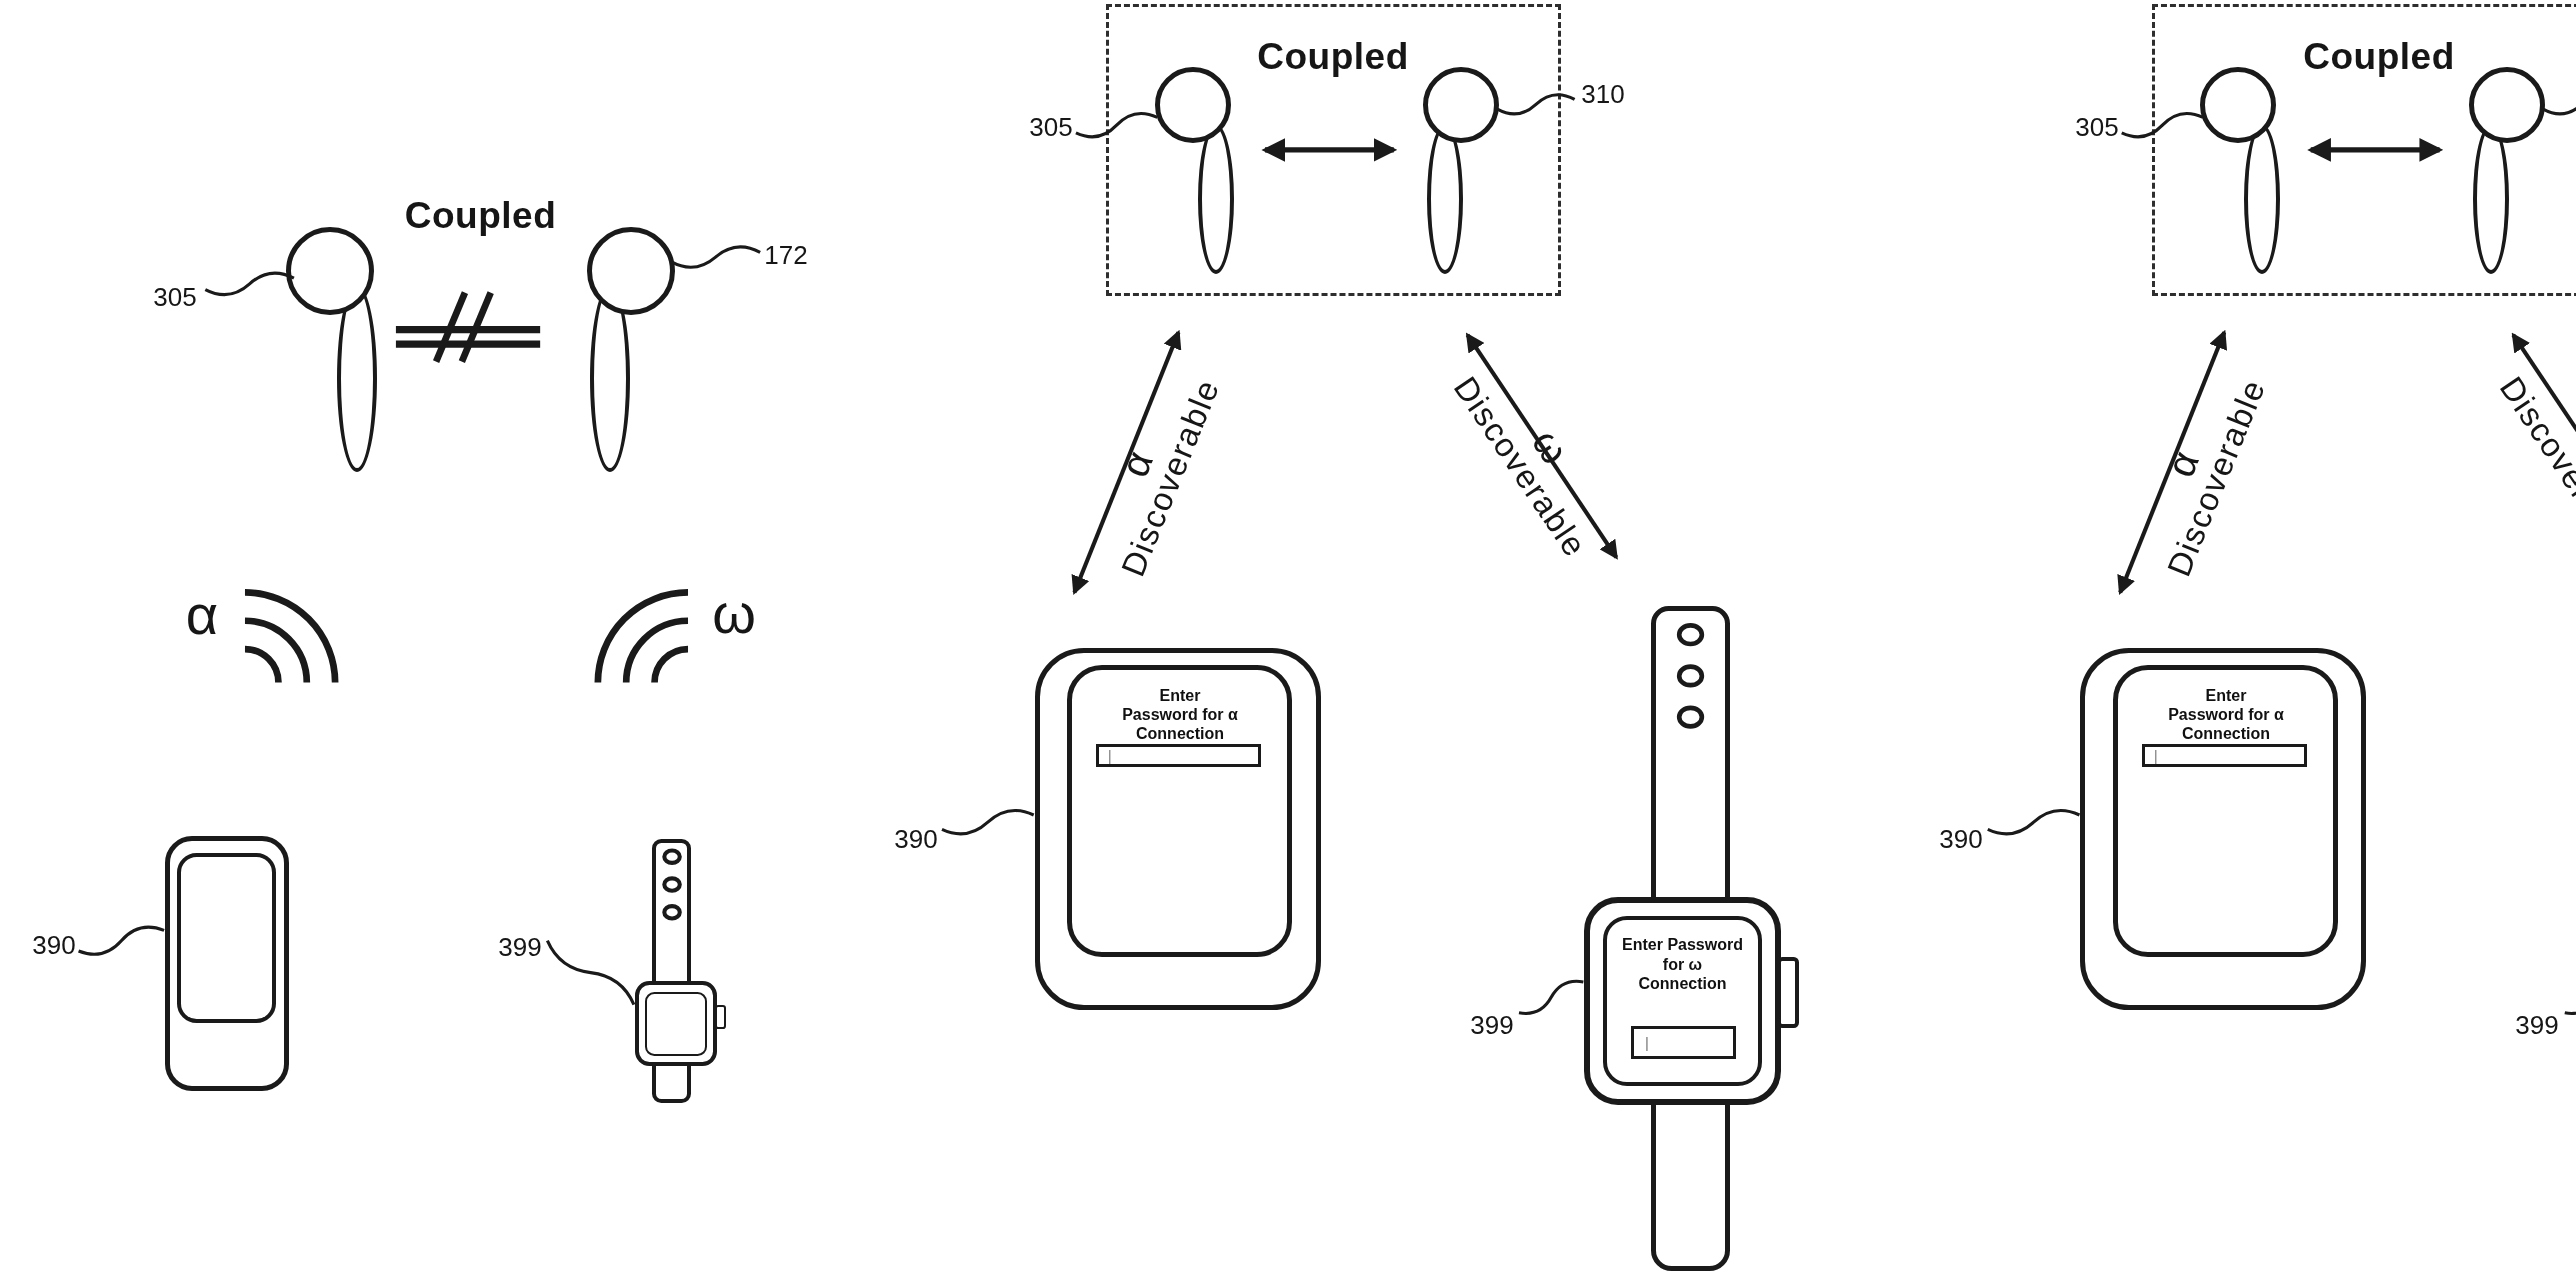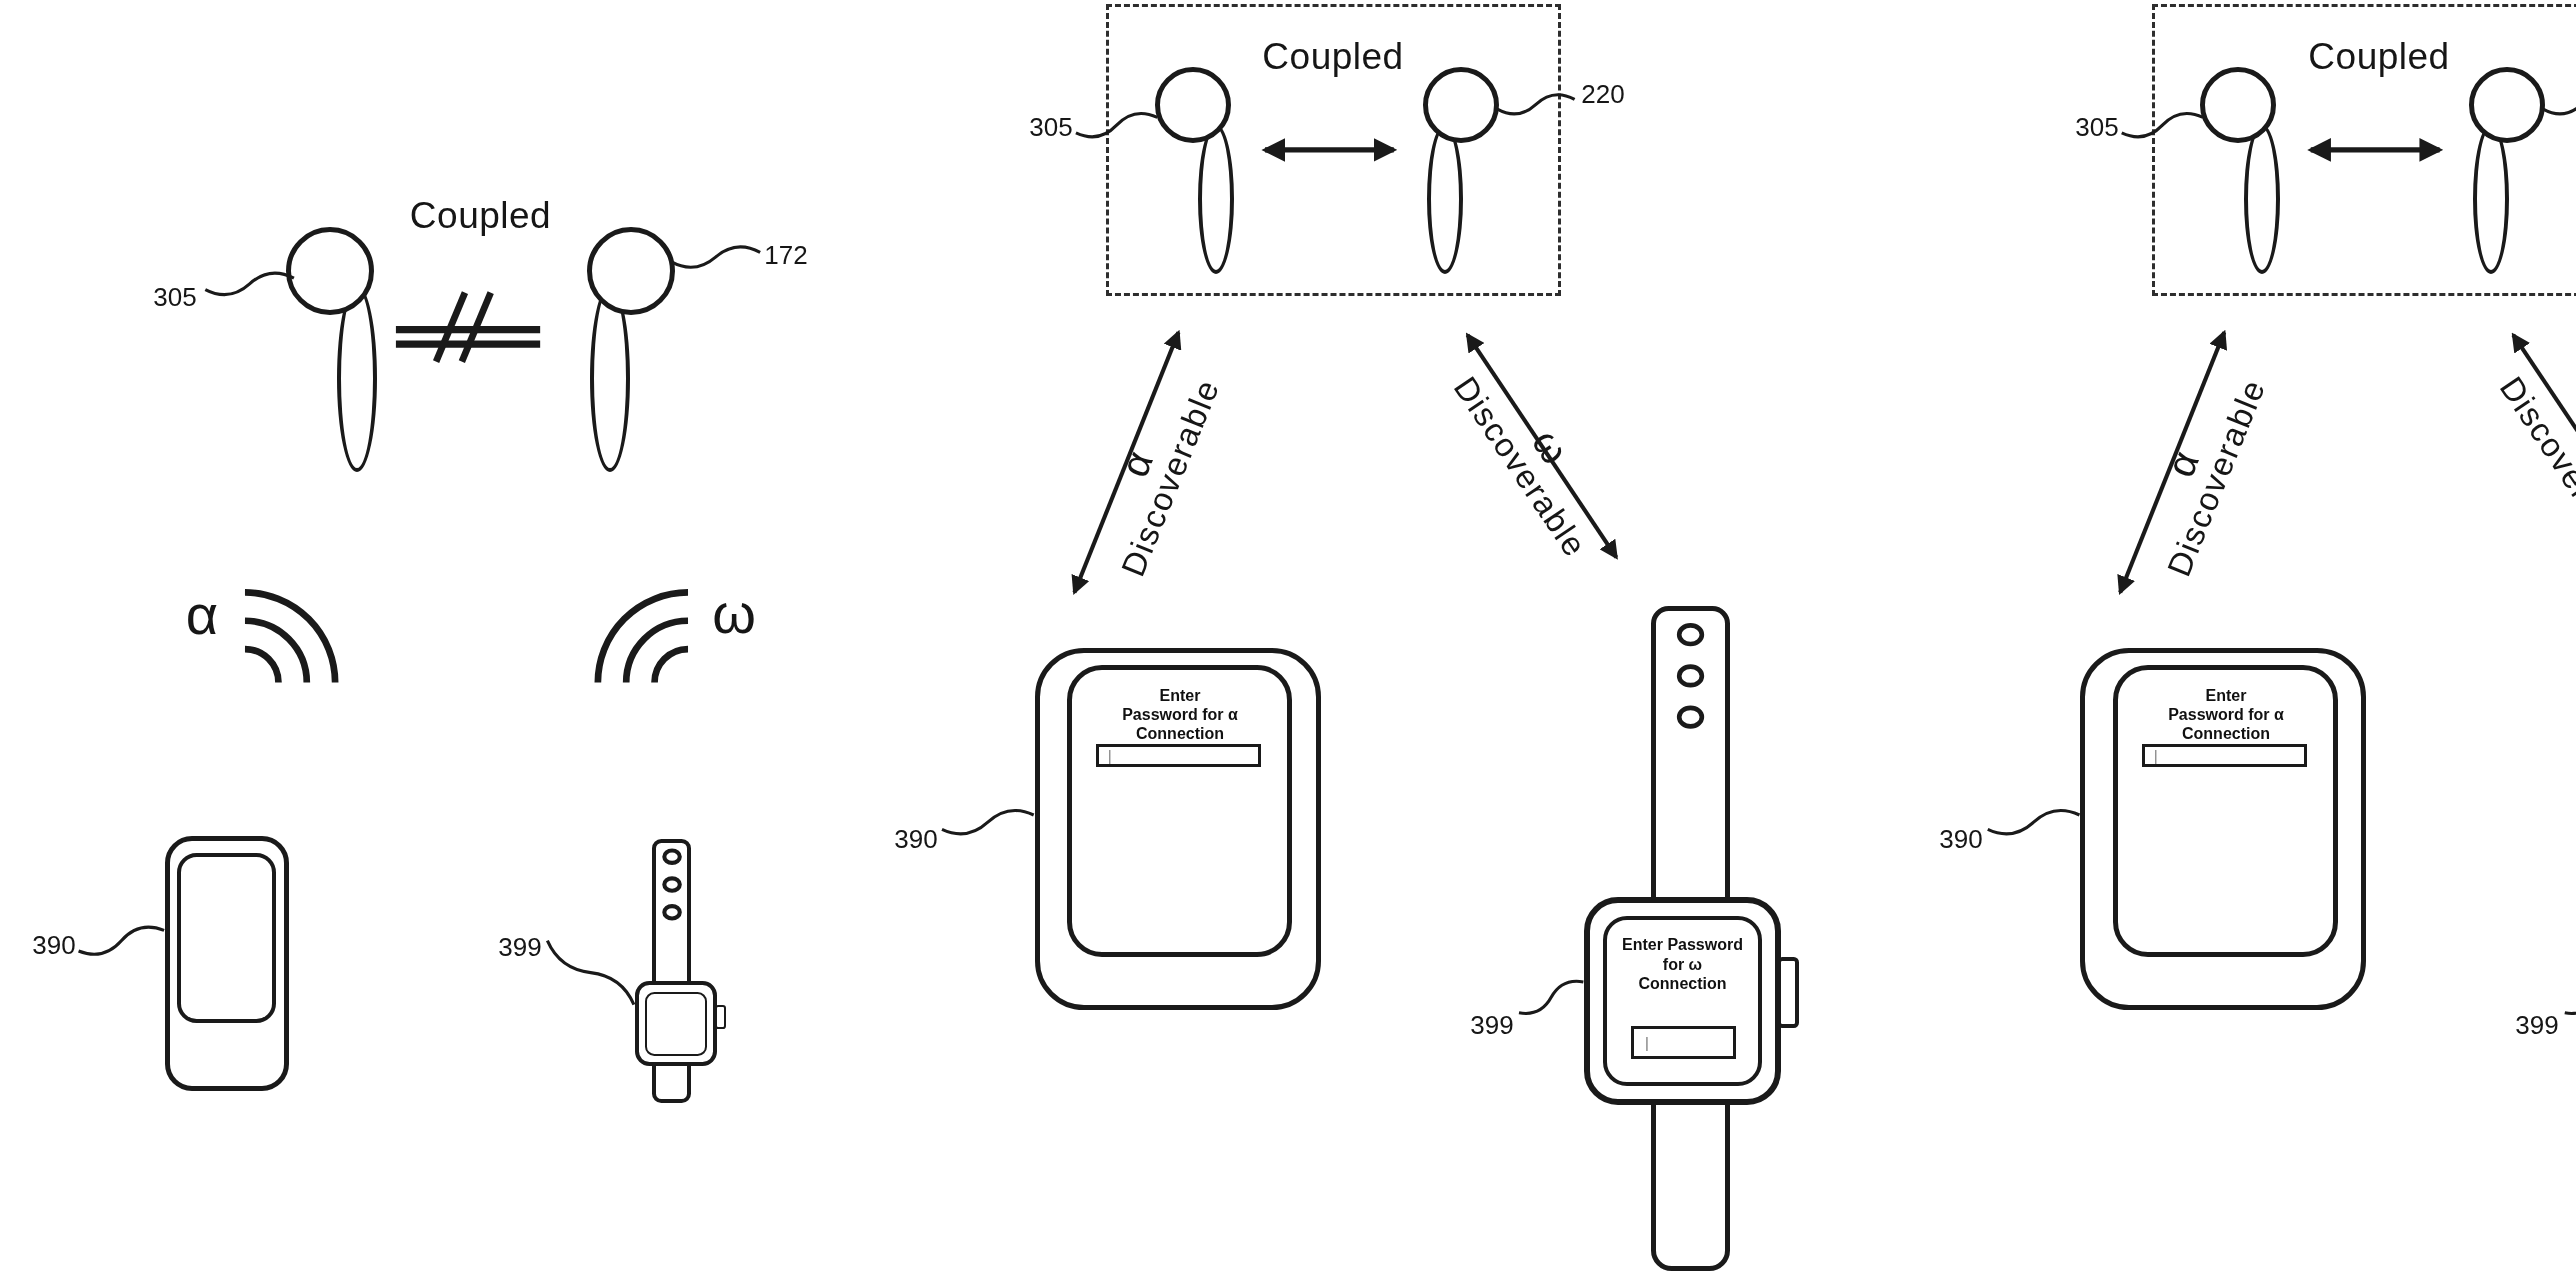--- a/index.html
+++ b/index.html
@@ -14,21 +14,21 @@
     overflow: hidden;
   }
   .abs { position: absolute; }
   svg.overlay { position:absolute; left:0; top:0; width:3855px; height:1274px; z-index:30; pointer-events:none; }
   .ink { stroke:#1a1a1a; fill:none; }
 
   
   .coupled-box { border: 3.1px dashed #2e2e2e; background: transparent; z-index:1; }
 
   
-  .status { font-size:37px; font-weight:400; letter-spacing:0.5px; text-align:center; line-height:49px; z-index:5; color:#161616; }
+  .status { font-size:37px; font-weight:700; letter-spacing:0.5px; text-align:center; line-height:49px; z-index:5; color:#161616; }
   .refnum { font-size:26px; font-weight:400; transform:translate(-50%,-50%); white-space:nowrap; z-index:6; color:#161616; }
   .greek  { font-size:56px; font-weight:400; transform:translate(-50%,-50%); z-index:5; color:#161616; }
 
   
   .earbud-stem { border:4.6px solid #1a1a1a; border-radius:50%; background:#ffffff; z-index:2; }
   .earbud-head { border:5.2px solid #1a1a1a; border-radius:50%; background:#ffffff; z-index:3; }
 
   
   .device   { border:5.7px solid #1a1a1a; background:#ffffff; z-index:4; }
   .screen   { border:5.2px solid #1a1a1a; background:#ffffff; z-index:5; }
@@ -78,21 +78,21 @@
 
   <div class="abs coupled-box" style="left:1106px; top:4.1px; width:455px; height:292px;"></div>
   <div class="abs status" style="left:1230px; top:32px; width:206px;">Coupled</div>
 
   <div class="abs earbud-stem" style="left:1198px; top:124px; width:36px; height:150px; border-width:4.1px;"></div>
   <div class="abs earbud-head" style="left:1155px; top:67px; width:76px; height:76px;"></div>
   <div class="abs earbud-stem" style="left:1427px; top:124px; width:36px; height:150px; border-width:4.1px;"></div>
   <div class="abs earbud-head" style="left:1423px; top:67px; width:76px; height:76px;"></div>
 
   <div class="abs refnum" style="left:1051px; top:127px;">305</div>
-  <div class="abs refnum" style="left:1603px; top:94px;">220</div>
+  <div class="abs refnum" style="left:1603px; top:94px;">310</div>
 
   <div class="abs disc-label" style="left:1154px; top:471px; transform:translate(-50%,-50%) rotate(-68deg);">
     <div class="sym">α</div>
     <div class="word">Discoverable</div>
   </div>
   <div class="abs disc-label" style="left:1535px; top:457px; transform:translate(-50%,-50%) rotate(56deg);">
     <div class="sym">ω</div>
     <div class="word">Discoverable</div>
   </div>
 

